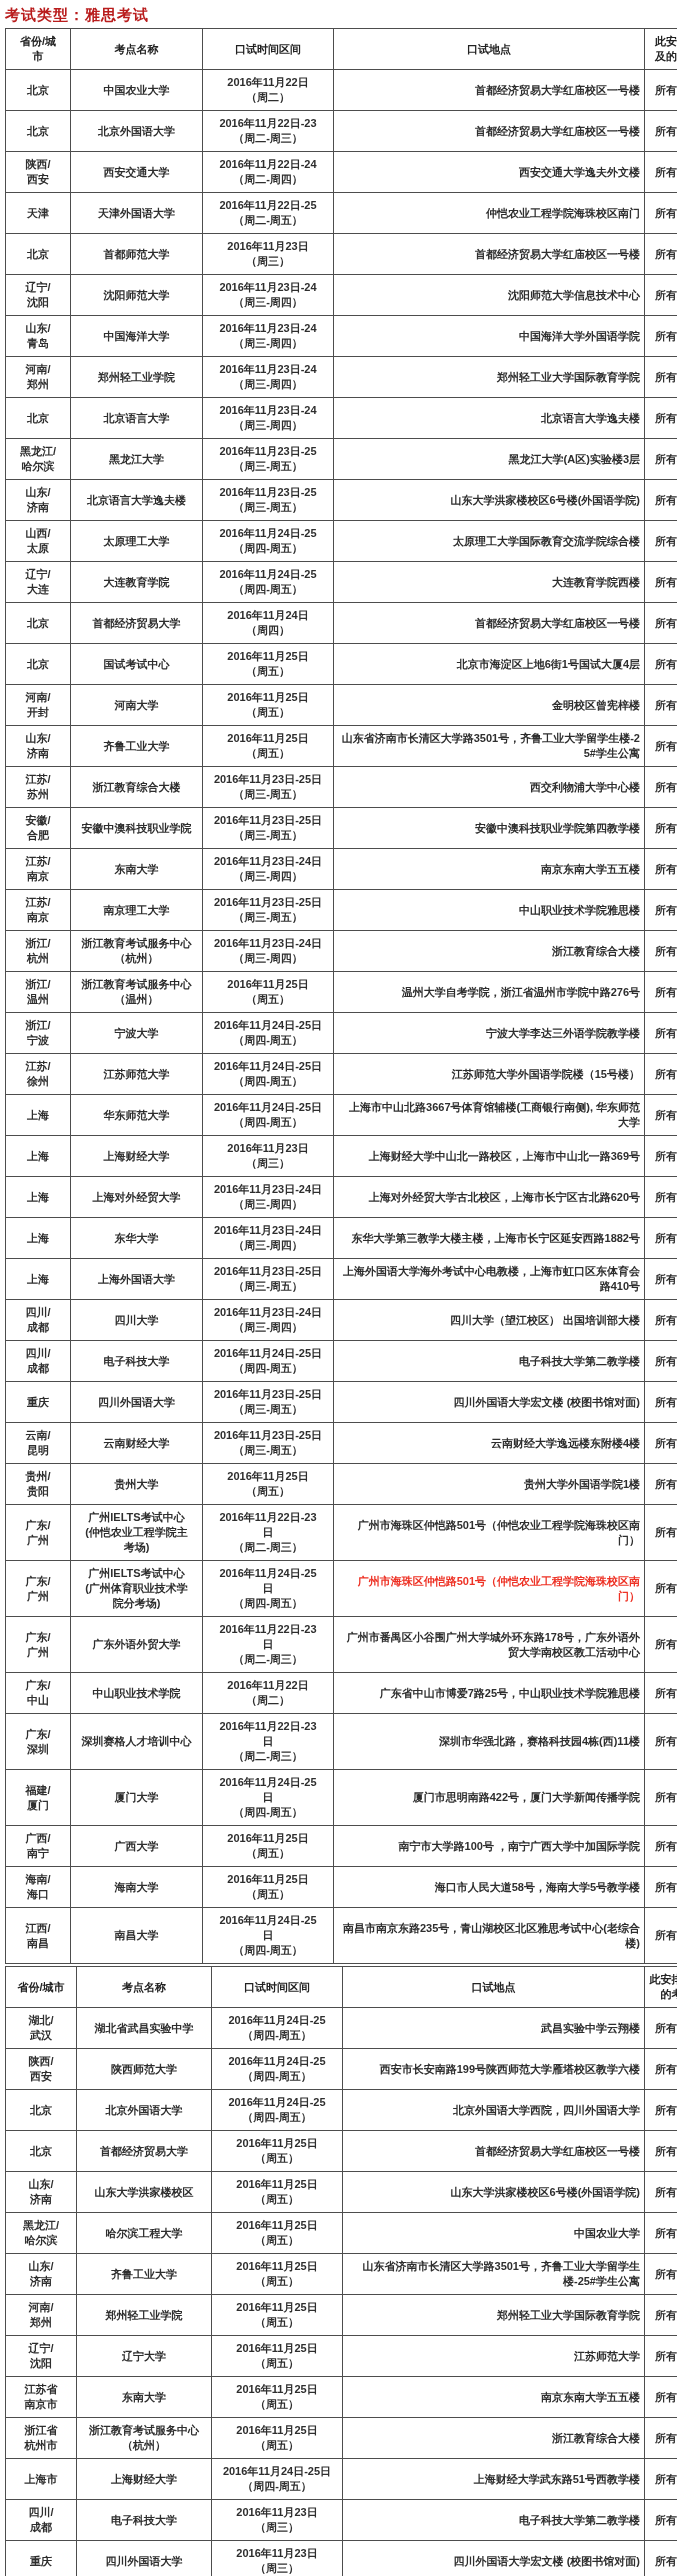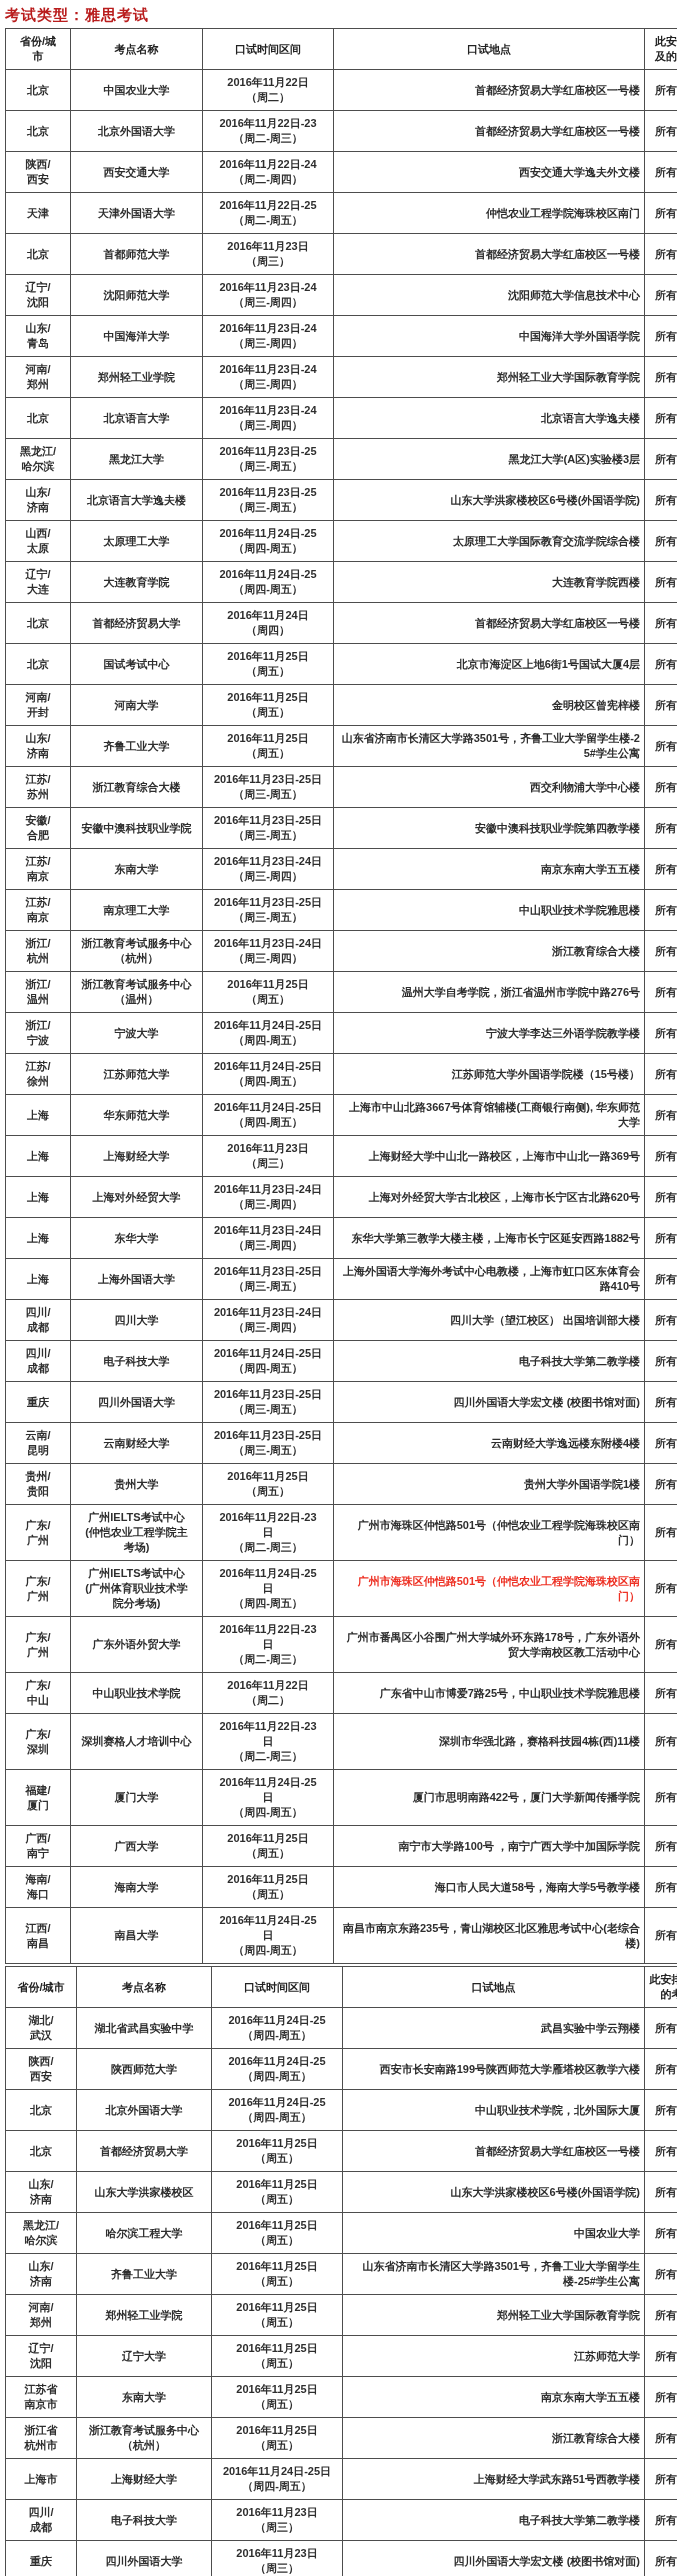--- a/index.html
+++ b/index.html
@@ -502,21 +502,21 @@
             <td class="c2">2016年11月24日-25
 （周四-周五）</td>
             <td class="c3">西安市长安南路199号陕西师范大学雁塔校区教学六楼</td>
             <td class="c4">所有考生</td>
           </tr>
           <tr>
             <td class="c0">北京</td>
             <td class="c1">北京外国语大学</td>
             <td class="c2">2016年11月24日-25
 （周四-周五）</td>
-            <td class="c3">中山职业技术学院，北外国际大厦</td>
+            <td class="c3">北京外国语大学西院，四川外国语大学</td>
             <td class="c4">所有考生</td>
           </tr>
           <tr>
             <td class="c0">北京</td>
             <td class="c1">首都经济贸易大学</td>
             <td class="c2">2016年11月25日
 （周五）</td>
             <td class="c3">首都经济贸易大学红庙校区一号楼</td>
             <td class="c4">所有考生</td>
           </tr>

